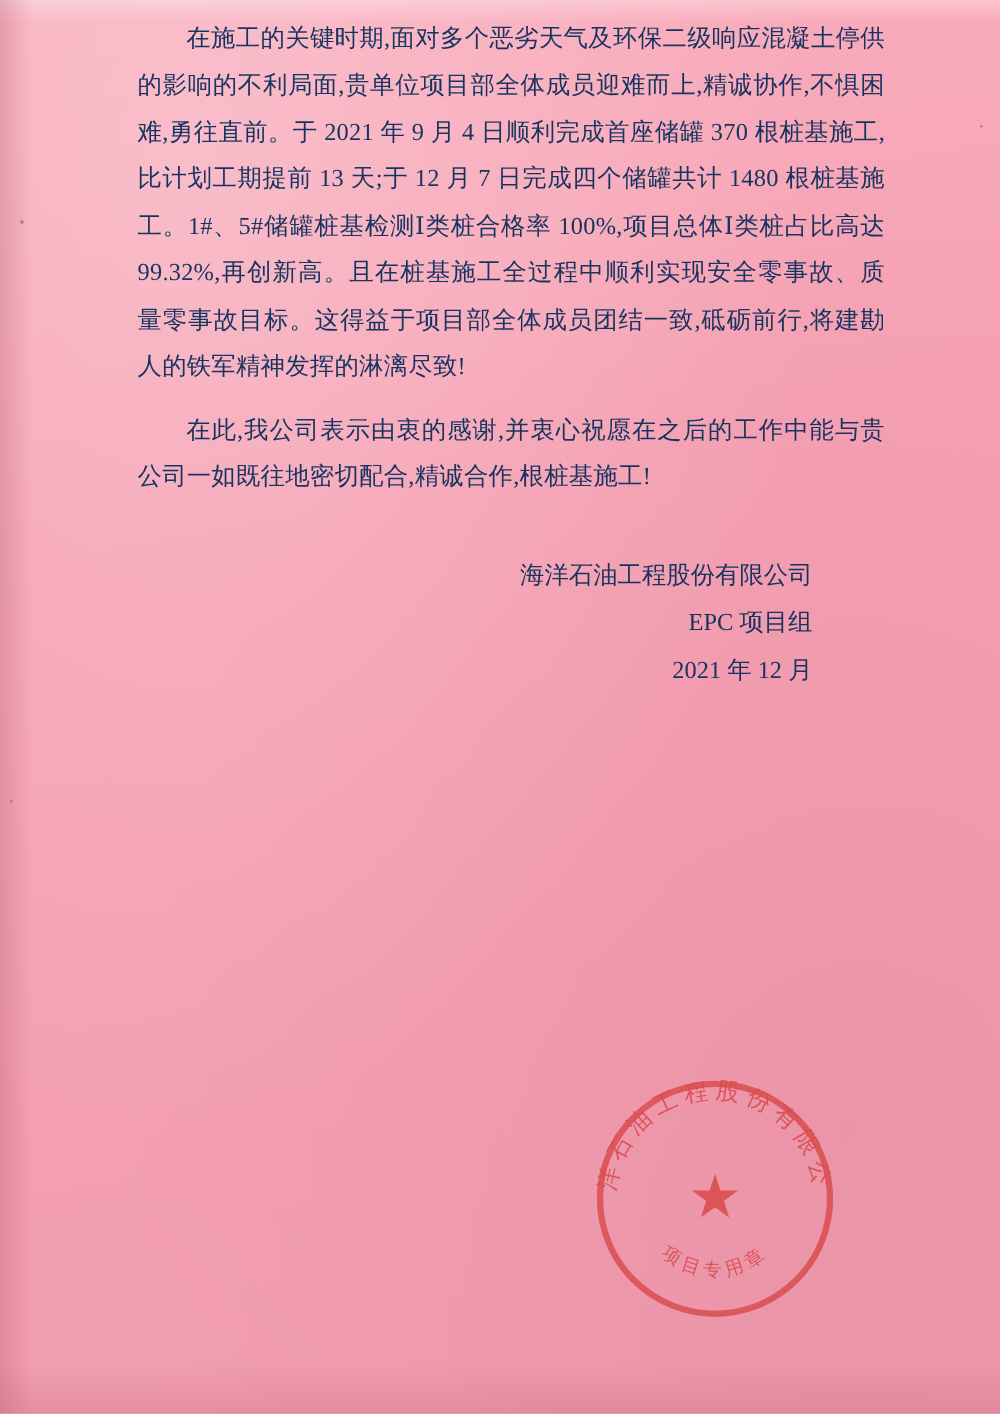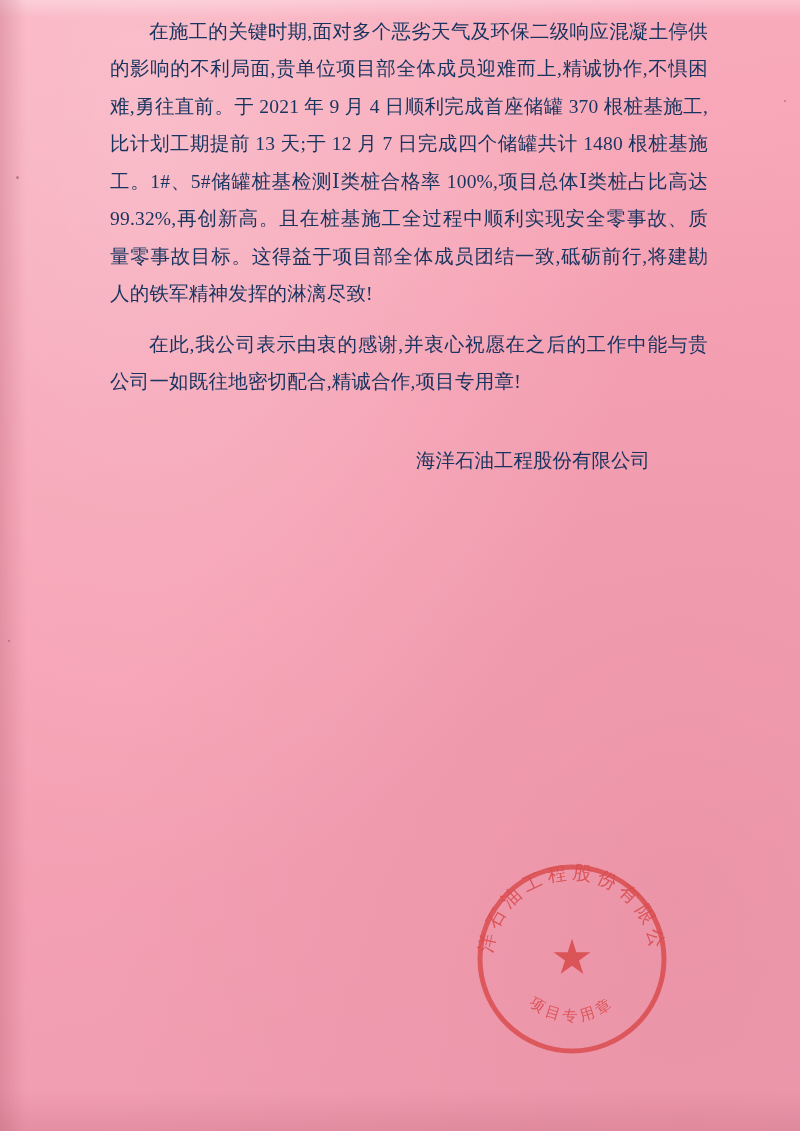--- a/index.html
+++ b/index.html
@@ -113,24 +113,26 @@
   <div class="edge-bottom"></div>
 
   <div class="speck" style="left:16px; top:176px;"></div>
   <div class="speck" style="left:784px; top:100px; width:2px; height:2px;"></div>
   <div class="speck" style="left:8px; top:640px; width:2px; height:2px;"></div>
 
   <div class="content">
 
 
     <p class="body-para">在施工的关键时期,面对多个恶劣天气及环保二级响应混凝土停供的影响的不利局面,贵单位项目部全体成员迎难而上,精诚协作,不惧困难,勇往直前。于 2021 年 9 月 4 日顺利完成首座储罐 370 根桩基施工,比计划工期提前 13 天;于 12 月 7 日完成四个储罐共计 1480 根桩基施工。1#、5#储罐桩基检测Ⅰ类桩合格率 100%,项目总体Ⅰ类桩占比高达 99.32%,再创新高。且在桩基施工全过程中顺利实现安全零事故、质量零事故目标。这得益于项目部全体成员团结一致,砥砺前行,将建勘人的铁军精神发挥的淋漓尽致!</p>
-    <p class="body-para">在此,我公司表示由衷的感谢,并衷心祝愿在之后的工作中能与贵公司一如既往地密切配合,精诚合作,项目专用章!</p>
+    <p class="body-para">在此,我公司表示由衷的感谢,并衷心祝愿在之后的工作中能与贵公司一如既往地密切配合,精诚合作,根桩基施工!</p>
 
     <div class="signature">
       <div>海洋石油工程股份有限公司</div>
+      <div>EPC 项目组</div>
+      <div>2021 年 12 月</div>
     </div>
   </div>
 
   <div class="stamp">
     <svg viewBox="0 0 208 208" width="208" height="208" aria-hidden="true">
       <defs>
         <path id="sealArcTop" d="M 24,104 A 80,80 0 0 1 184,104"></path>
         <path id="sealArcBottom" d="M 42,104 A 62,62 0 0 0 166,104"></path>
       </defs>
       <circle cx="104" cy="104" r="92" fill="none" stroke="#d2312c" stroke-width="5" opacity="0.85"></circle>

